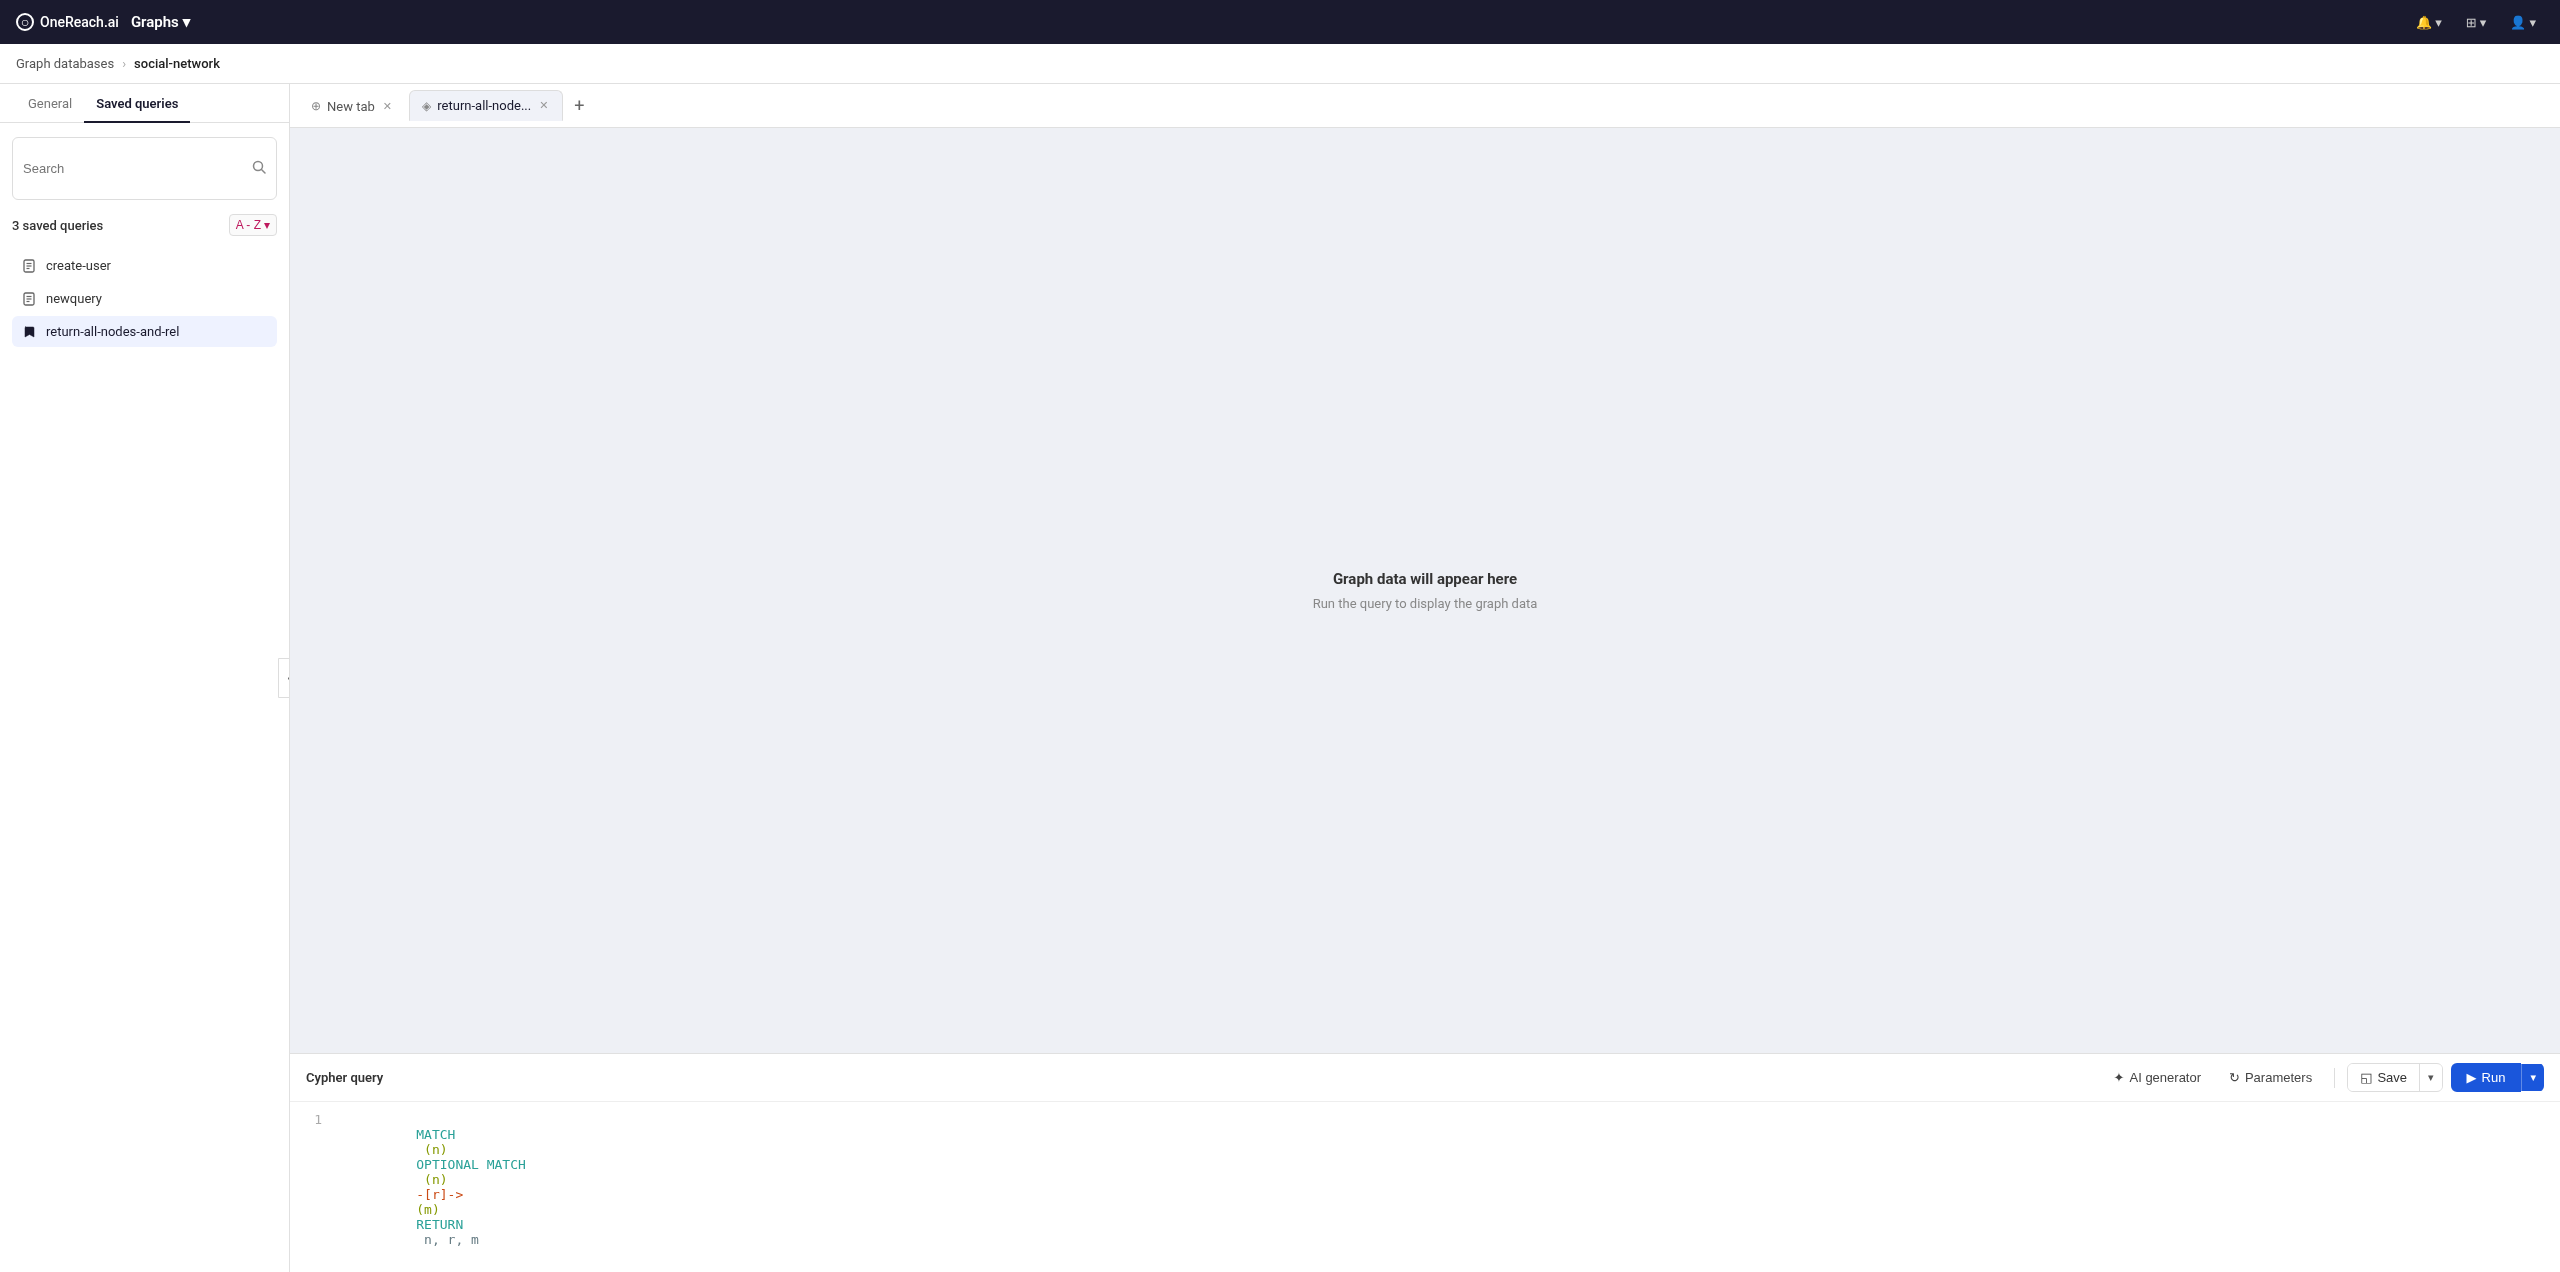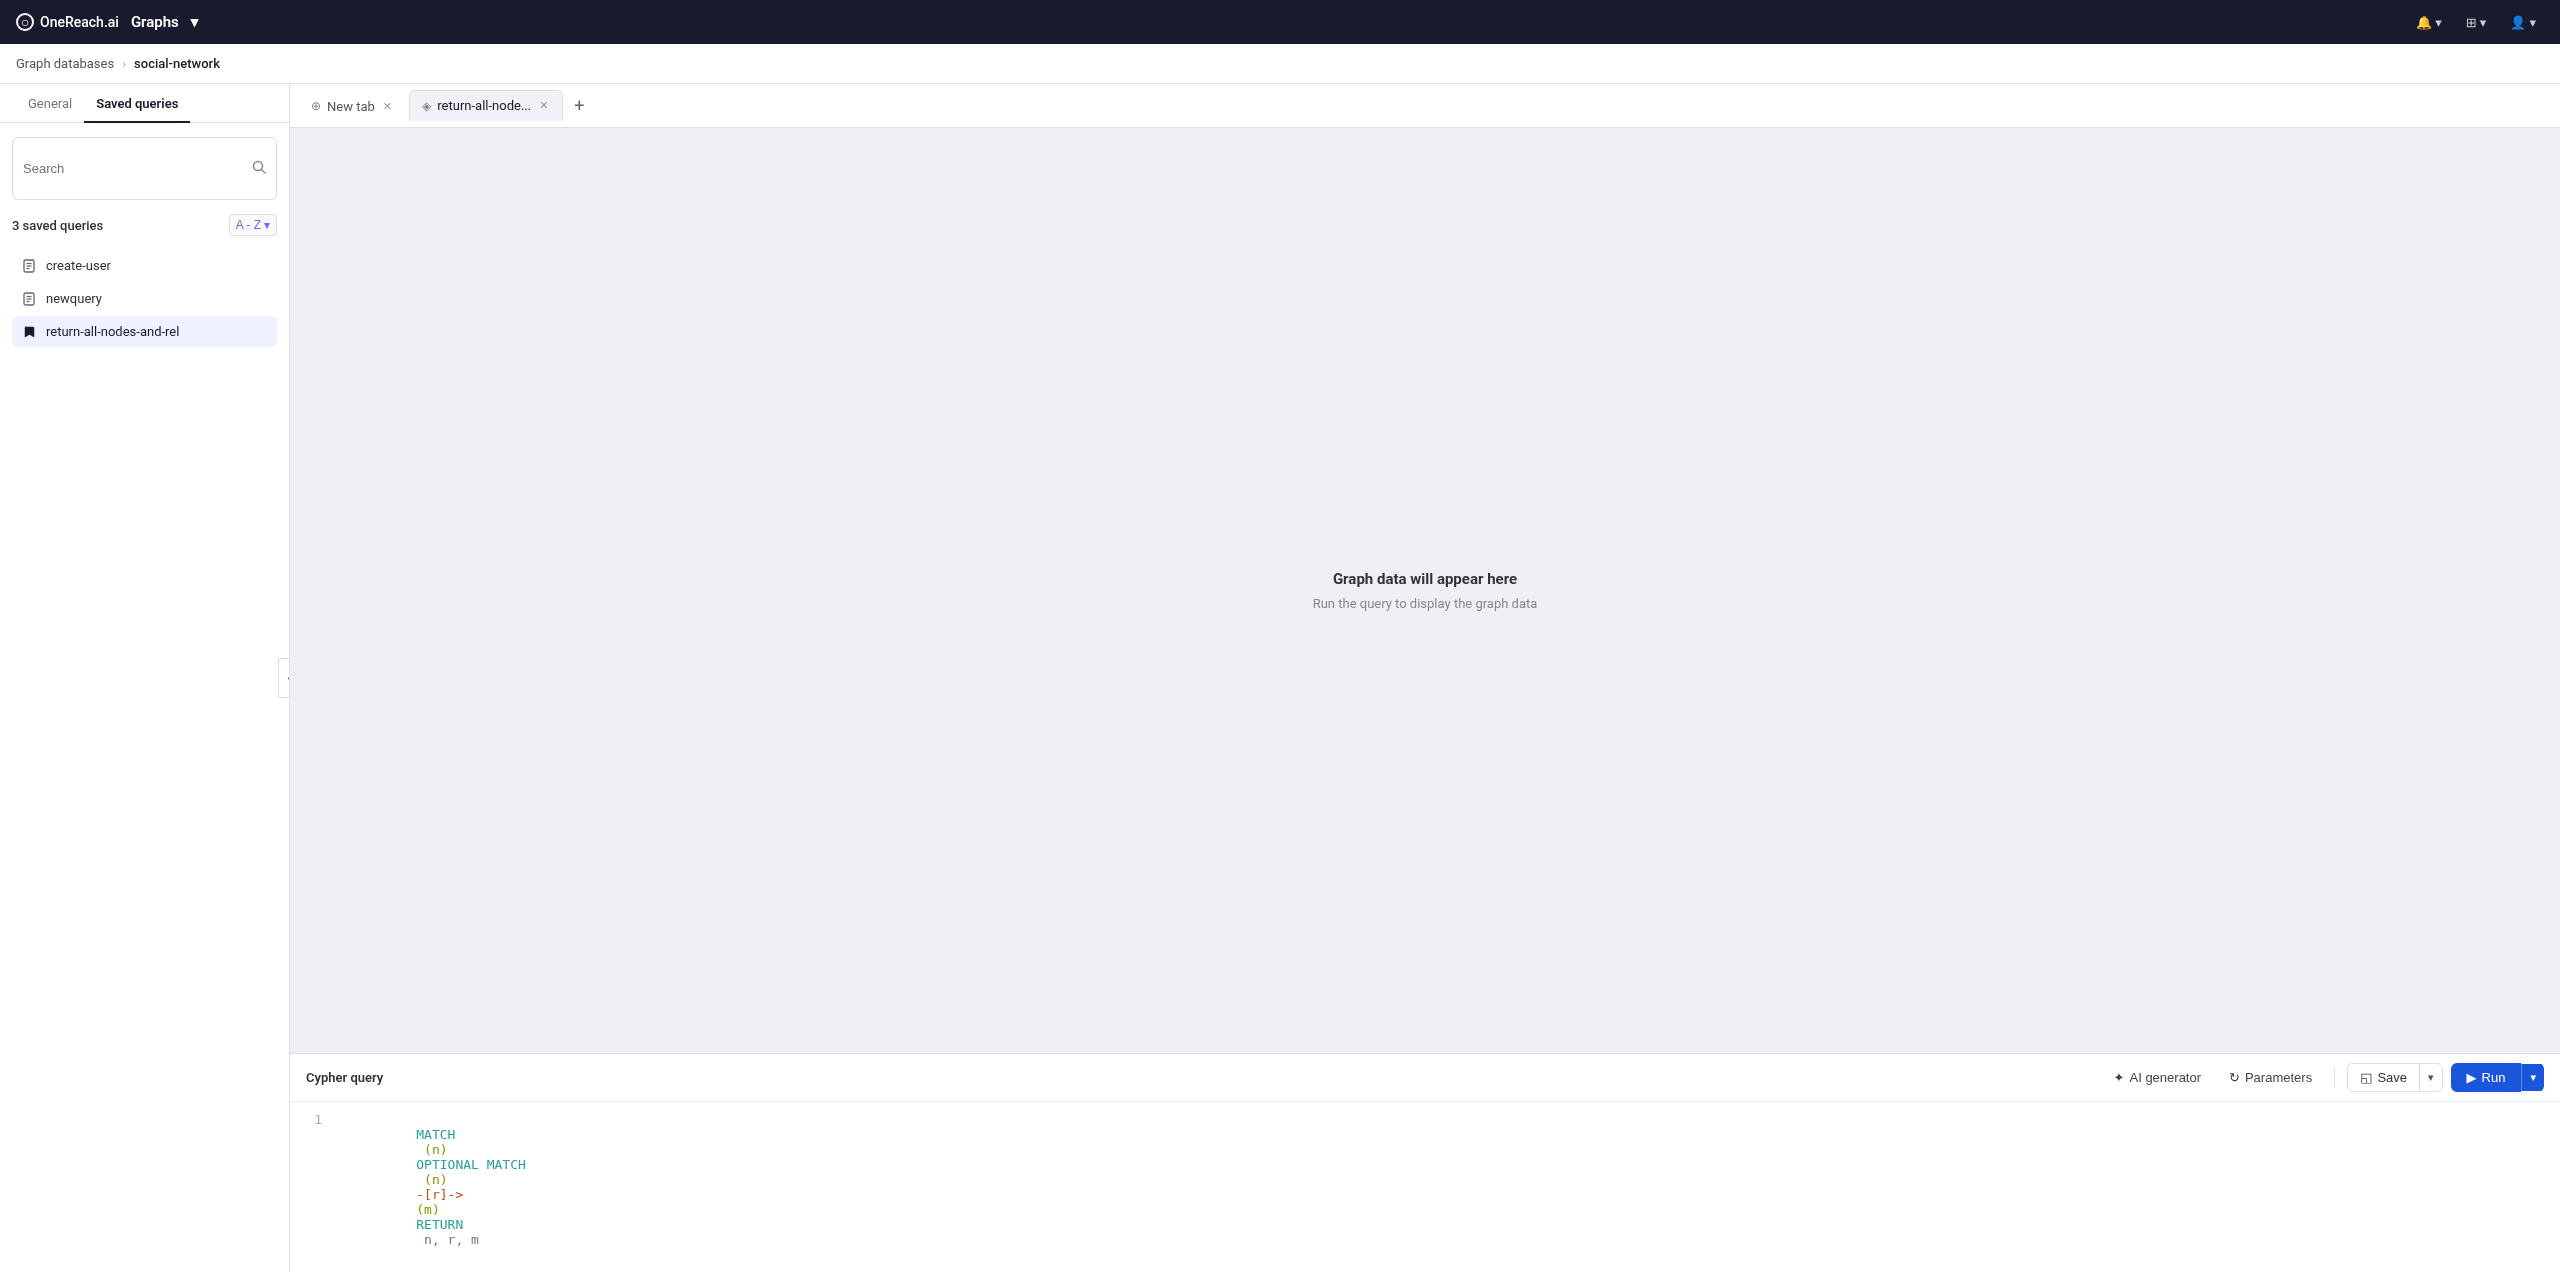--- a/index.html
+++ b/index.html
@@ -11,21 +11,21 @@
       height: 44px;
       display: flex;
       align-items: center;
       padding: 0 16px;
       justify-content: space-between;
       flex-shrink: 0;
     }
     .topbar-left { display: flex; align-items: center; gap: 12px; }
     .logo { color: #fff; font-size: 14px; font-weight: 500; display: flex; align-items: center; gap: 6px; }
     .logo-dot { width: 18px; height: 18px; border-radius: 50%; border: 2px solid #fff; display: inline-flex; align-items: center; justify-content: center; }
-    .graphs-btn { color: #fff; font-size: 15px; font-weight: 600; display: flex; align-items: center; gap: 12px; cursor: pointer; }
+    .graphs-btn { color: #fff; font-size: 15px; font-weight: 600; display: flex; align-items: center; gap: 4px; cursor: pointer; }
     .topbar-right { display: flex; align-items: center; gap: 8px; }
     .topbar-icon-btn { color: #ccc; font-size: 13px; cursor: pointer; display: flex; align-items: center; gap: 3px; padding: 4px 8px; border-radius: 4px; }
 
     
     .breadcrumb {
       background: #fff;
       height: 40px;
       display: flex;
       align-items: center;
       padding: 0 16px;
@@ -82,21 +82,21 @@
     }
     .search-icon { color: #888; font-size: 14px; cursor: pointer; }
 
     .queries-header {
       display: flex;
       align-items: center;
       justify-content: space-between;
       padding: 2px 0;
     }
     .queries-count { font-size: 13px; color: #333; font-weight: 500; }
-    .sort-btn { font-size: 12px; color: #8b5cf6; display: flex; align-items: center; gap: 3px; cursor: pointer; padding: 3px 6px; border-radius: 4px; border: 1px solid #ddd; background: #fafafa; }
+    .sort-btn { font-size: 12px; color: #be185d; display: flex; align-items: center; gap: 3px; cursor: pointer; padding: 3px 6px; border-radius: 4px; border: 1px solid #ddd; background: #fafafa; }
 
     .query-list { display: flex; flex-direction: column; gap: 2px; }
     .query-item {
       display: flex;
       align-items: center;
       gap: 10px;
       padding: 8px 10px;
       border-radius: 6px;
       cursor: pointer;
       font-size: 13px;

